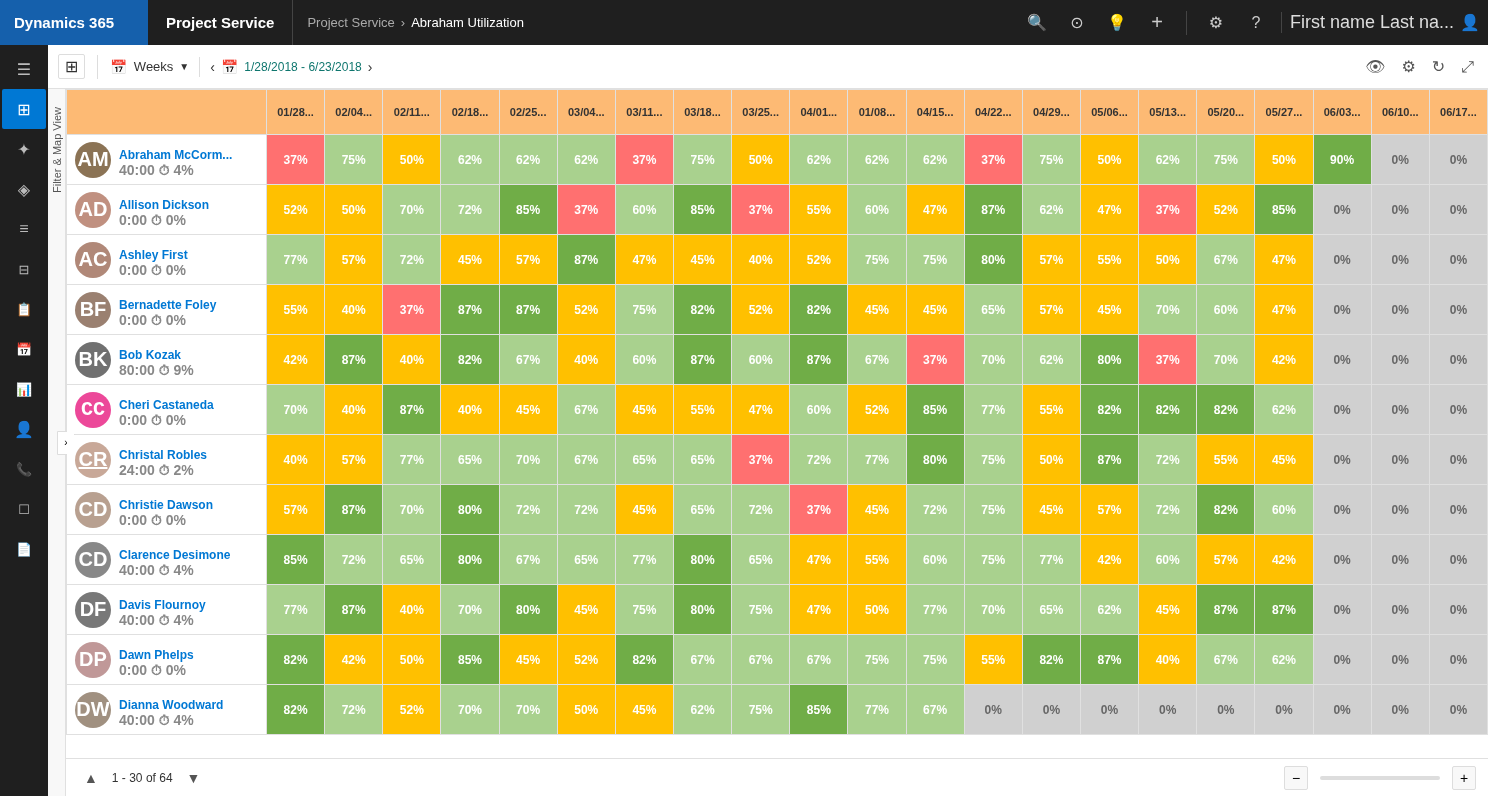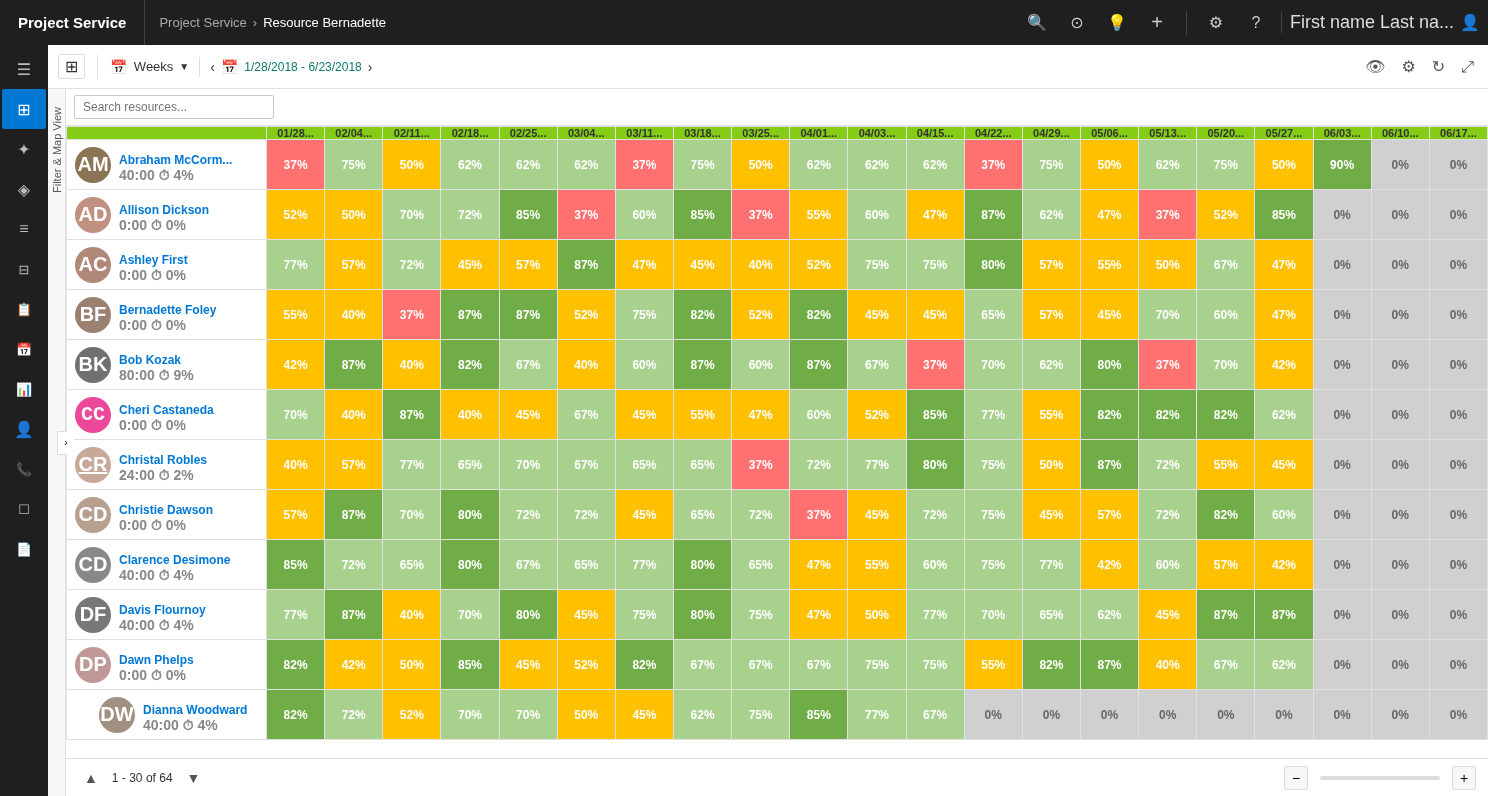--- a/index.html
+++ b/index.html
@@ -221,25 +221,25 @@
     .table-scroll-area {
       flex: 1;
       overflow: auto;
       position: relative;
     }
     .resource-table {
       border-collapse: collapse;
       width: 100%;
     }
     .resource-table th {
-      background: #84cc16;
+      background: #fdba74;
       border: 1px solid #e0e0e0;
       font-size: 11px;
       font-weight: 600;
-      padding: 0 6px;
+      padding: 16px 6px;
       text-align: center;
       white-space: nowrap;
       color: #333;
       position: sticky;
       top: 0;
       z-index: 10;
     }
     .resource-table th.resource-col {
       text-align: left;
       min-width: 200px;
@@ -343,27 +343,30 @@
     .color-green { background-color: #70ad47; color: #fff; }
     .color-yellow { background-color: #ffc000; color: #fff; }
     .color-red { background-color: #ff7070; color: #fff; }
     .color-gray { background-color: #d0d0d0; color: #666; }
     .color-light-green { background-color: #a9d18e; color: #fff; }
   </style>
 </head>
 <body>
 
 <div class="top-nav">
+  <div class="nav-d365">
+    <span>Dynamics 365</span>
+  </div>
   <div class="nav-app-name">
     <span>Project Service</span>
   </div>
   <div class="nav-breadcrumb">
     <span style="color:#aaa;font-size:13px">Project Service</span>
     <span style="color:#aaa">›</span>
-    <span style="color:#fff;font-size:13px">Resource Bernadette</span>
+    <span style="color:#fff;font-size:13px">Abraham Utilization</span>
   </div>
   <div class="nav-actions">
     <span class="nav-icon-btn">🔍</span>
     <span class="nav-icon-btn">⊙</span>
     <span class="nav-icon-btn">💡</span>
     <span class="nav-icon-btn" style="font-size:20px">+</span>
     <span style="width:1px;height:24px;background:#444;display:inline-block;margin:0 4px;"></span>
     <span class="nav-icon-btn">⚙</span>
     <span class="nav-icon-btn">?</span>
   </div>
@@ -415,40 +418,37 @@
 
   <div class="grid-container">
 
     <div class="filter-panel">
       <span class="filter-panel-label">Filter &amp; Map View</span>
       <div class="filter-toggle-arrow">›</div>
     </div>
 
     <div class="resource-grid">
 
-      <div class="search-row">
-        <input type="text" class="search-input" placeholder="Search resources..." style="">
-      </div>
 
       <div class="table-scroll-area">
         <table class="resource-table">
           <thead>
             <tr>
               <th class="resource-col"></th>
               <th>01/28...</th>
               <th>02/04...</th>
               <th>02/11...</th>
               <th>02/18...</th>
               <th>02/25...</th>
               <th>03/04...</th>
               <th>03/11...</th>
               <th>03/18...</th>
               <th>03/25...</th>
               <th>04/01...</th>
-              <th>04/03...</th>
+              <th>01/08...</th>
               <th>04/15...</th>
               <th>04/22...</th>
               <th>04/29...</th>
               <th>05/06...</th>
               <th>05/13...</th>
               <th>05/20...</th>
               <th>05/27...</th>
               <th>06/03...</th>
               <th>06/10...</th>
               <th>06/17...</th>
@@ -1265,21 +1265,21 @@
                 <td>
                   <div class="cell-value color-gray">0%</div>
                 </td>
                 <td>
                   <div class="cell-value color-gray">0%</div>
                 </td>
               </tr>
               <tr>
                 <td class="resource-info">
                   <div class="resource-info-inner">
-                    <div class="avatar" style="background: rgb(160, 144, 128); margin-left: 24px;">DW</div>
+                    <div class="avatar" style="background: rgb(160, 144, 128);">DW</div>
                     <div class="resource-details">
                       <span class="resource-name">Dianna Woodward</span>
                       <span class="resource-meta">40:00 ⏱  4%</span>
                     </div>
                   </div>
                 </td>
                 <td>
                   <div class="cell-value color-green">82%</div>
                 </td>
                 <td>

